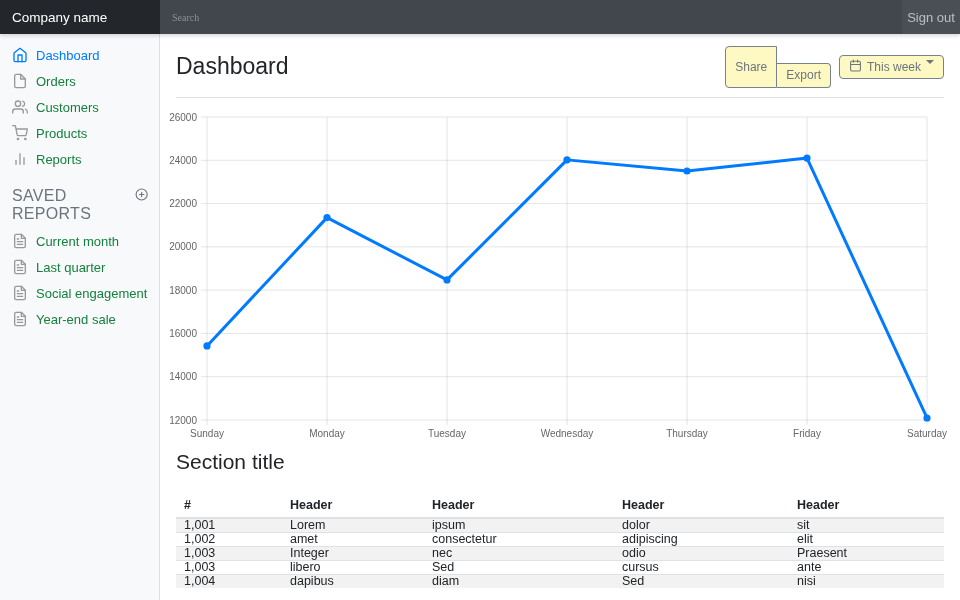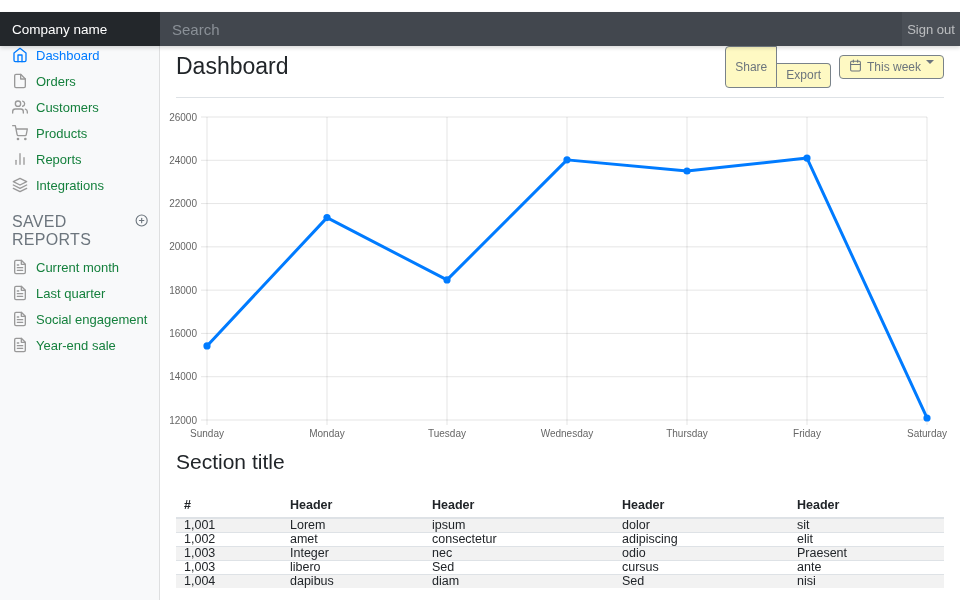--- a/index.html
+++ b/index.html
@@ -5,32 +5,32 @@
   * { box-sizing: border-box; }
   html,body { margin:0; padding:0; }
   body {
     width:960px; height:600px; overflow:hidden;
     font-family:"Liberation Sans", sans-serif;
     background:#fff; color:#212529; font-size:13px;
   }
 
   
   .navbar {
-    position:fixed; top:12px; left:0; right:0; height:34px;
+    position:fixed; top:0; left:0; right:0; height:34px;
     display:flex; align-items:stretch; background:#3b82f6; z-index:20;
     box-shadow:0 2px 4px rgba(0,0,0,.15);
   }
   .brand {
     width:160px; flex:0 0 160px; background:#23272b; color:#fff;
     display:flex; align-items:center; padding:0 12px;
     font-size:13.5px; text-decoration:none;
   }
   .search-input {
     flex:1 1 auto; background:#42474e; border:none; outline:none;
-    color:#fff; font-size:15px; padding:0 12px; font-family:Liberation Sans, sans-serif;
+    color:#fff; font-size:10px; padding:0 12px; font-family:Liberation Serif, serif;
     border-radius:0;
   }
   .search-input::placeholder { color:#8a9097; }
   .signout {
     flex:0 0 58px; background:#4a4f56; color:rgba(255,255,255,.62);
     display:flex; align-items:center; justify-content:center;
     font-size:13px; text-decoration:none;
   }
 
   
@@ -137,28 +137,20 @@
       </svg>
     <span>Products</span>
   </div>
   <div class="nav-item">
     <svg class="feather" viewBox="0 0 24 24">
         <line x1="18" y1="20" x2="18" y2="10"></line>
         <line x1="12" y1="20" x2="12" y2="4"></line>
         <line x1="6" y1="20" x2="6" y2="14"></line>
       </svg>
     <span>Reports</span>
-  </div>
-  <div class="nav-item">
-    <svg class="feather" viewBox="0 0 24 24">
-        <polygon points="12 2 2 7 12 12 22 7 12 2"></polygon>
-        <polyline points="2 17 12 22 22 17"></polyline>
-        <polyline points="2 12 12 17 22 12"></polyline>
-      </svg>
-    <span>Integrations</span>
   </div>
 
   <div class="sidebar-heading">
     <span>Saved reports</span>
     <svg class="feather" viewBox="0 0 24 24">
         <circle cx="12" cy="12" r="10"></circle>
         <line x1="12" y1="8" x2="12" y2="16"></line>
         <line x1="8" y1="12" x2="16" y2="12"></line>
       </svg>
   </div>

